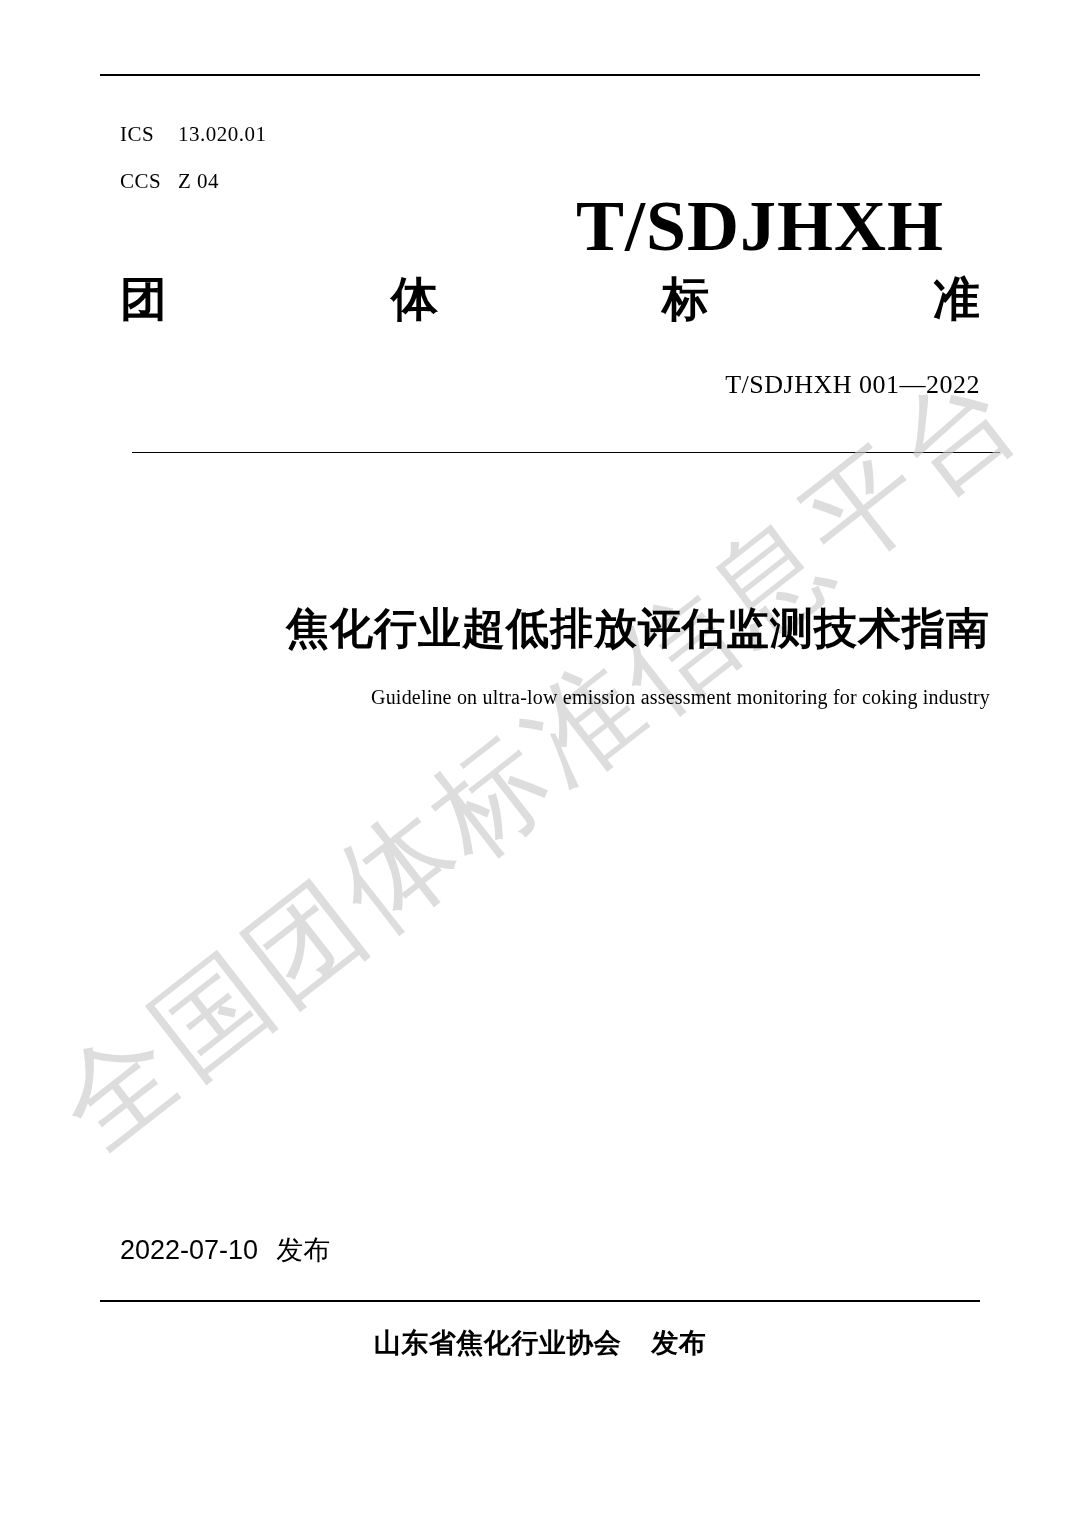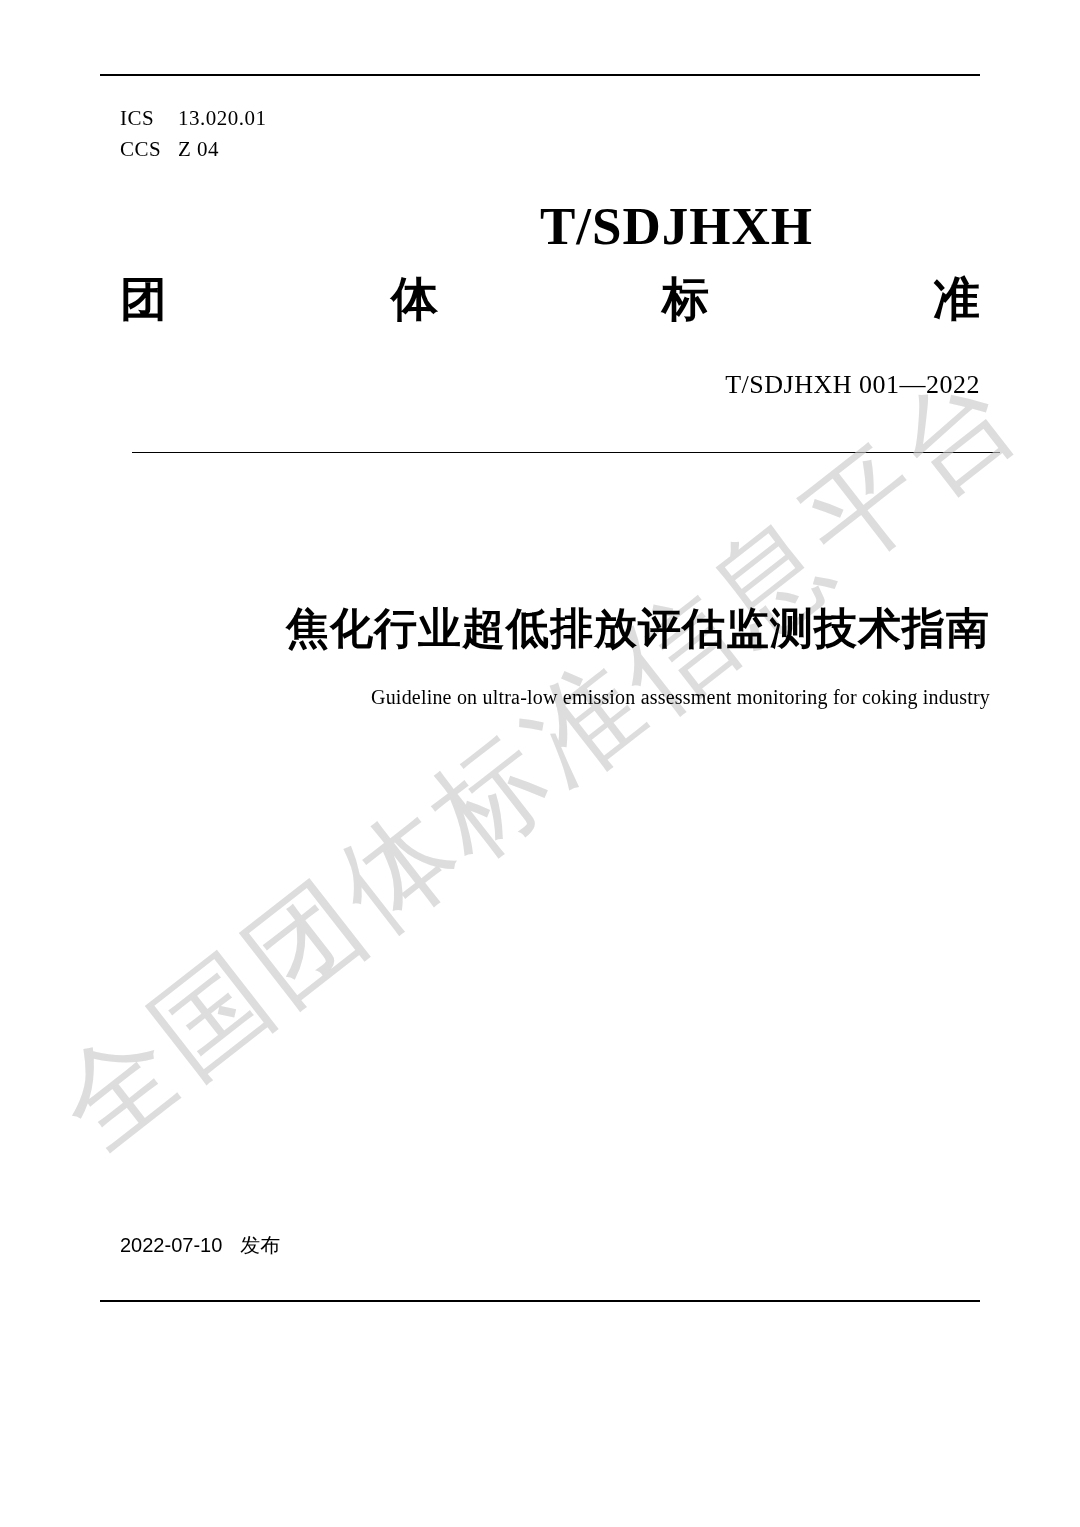--- a/index.html
+++ b/index.html
@@ -51,29 +51,30 @@
   }
 
   .ics-block {
     position: absolute;
     left: 120px;
     top: 103px;
     font-size: 21px;
     line-height: 31px;
     letter-spacing: 0.5px;
   }
-  .ics-row { white-space: pre; }
+  .ics-row { white-space: pre; margin-top: 16px; }
   .ics-label { display: inline-block; width: 58px; }
 
   .std-mark {
     position: absolute;
     left: 540px;
     top: 190px;
     width: 440px;
-    font-size: 53px;
+    text-align: center;
+    font-size: 72px;
     font-weight: bold;
     letter-spacing: 1px;
     line-height: 72px;
   }
 
   .tuanti {
     position: absolute;
     left: 120px;
     top: 268px;
     width: 860px;
@@ -130,21 +131,21 @@
 
   
   .dates {
     position: absolute;
     left: 120px;
     top: 1232px;
     width: 840px;
     display: flex;
     justify-content: space-between;
     font-family: "Liberation Sans", sans-serif;
-    font-size: 20px;
+    font-size: 27px;
     z-index: 8;
     align-items: center;
   }
   .dates .gap { display: inline-block; width: 18px; }
 
   .bottom-rule {
     position: absolute;
     left: 100px;
     top: 1300px;
     width: 880px;
@@ -193,14 +194,17 @@
 
   <div class="title-cn">焦化行业超低排放评估监测技术指南</div>
   <div class="title-en">Guideline on ultra-low emission assessment monitoring for coking industry</div>
 
   <div class="dates">
     <div><span>2022-07-10</span><span class="gap"></span><span>发布</span></div>
   </div>
 
   <div class="bottom-rule"></div>
 
+  <div class="issuer">
+    <span>山东省焦化行业协会</span><span class="gap"></span><span>发布</span>
+  </div>
 
 </div>
 
 </body></html>

